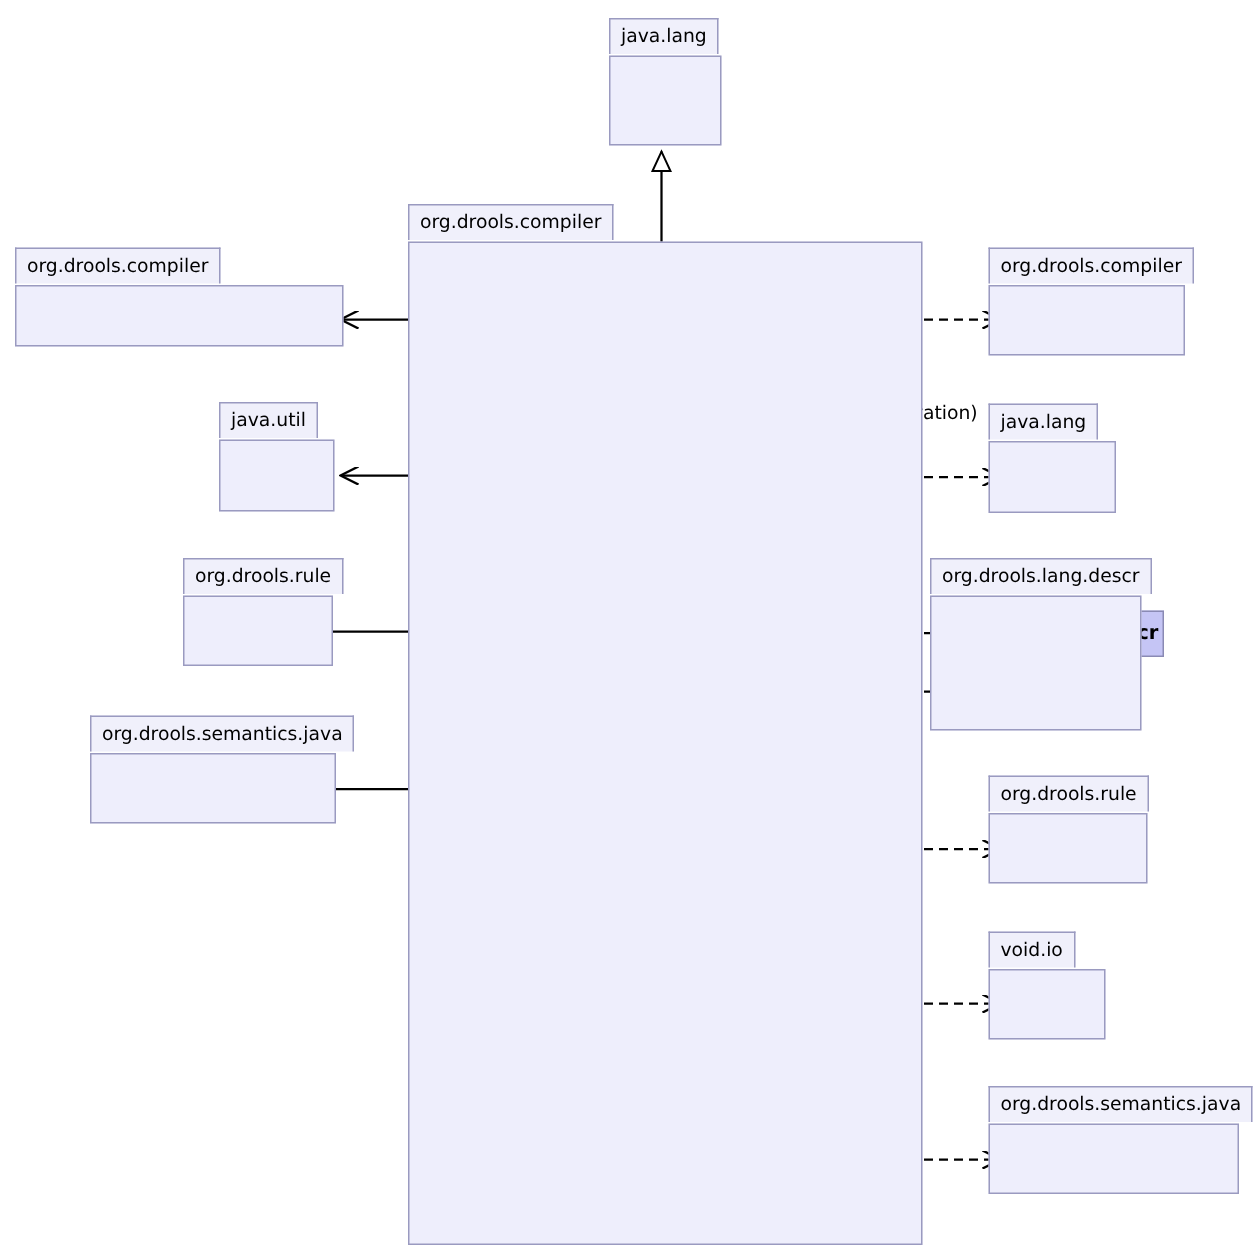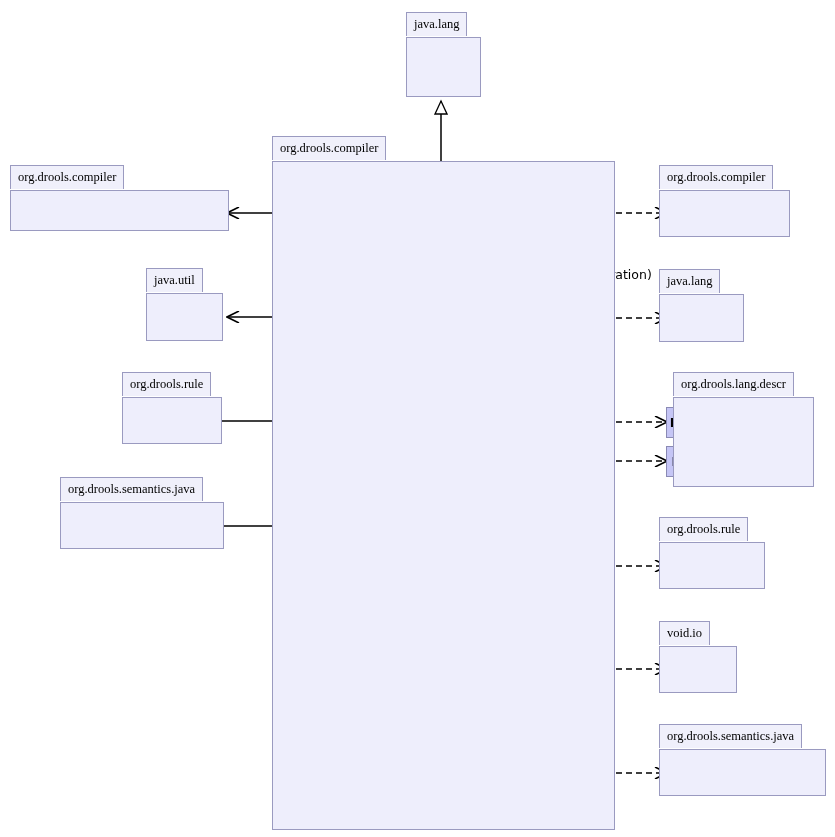--- a/index.html
+++ b/index.html
@@ -23,21 +23,20 @@
   svg.edges {
     position: absolute;
     left: 0; top: 0;
     width: 835px;
     height: 837px;
     pointer-events: none;
   }
   
   .pkg {
     position: absolute;
-    font-family: Liberation Serif, serif;
   }
   .pkg-tab {
     position: absolute;
     left: 0;
     top: 0;
     background: #f0f0fb;
     border: 1px solid #9a9ac0;
     border-bottom: none;
     font-size: 12.5px;
     color: #000000;
@@ -237,21 +236,21 @@
   </div>
 
   <div class="pkg" style="left:659px; top:269px; width:85px; height:73px;">
     <div class="pkg-body" style="left:0px; top:25px; width:85px; height:48px;"></div>
     <div class="pkg-tab">java.lang</div>
   </div>
   <div class="cls" style="left:666px; top:303px; width:58px; height:31px;">
     <span>String</span>
   </div>
 
-  <div class="pkg" style="left:673px; top:372px; width:124px; height:115px;">
+  <div class="pkg" style="left:620px; top:372px; width:124px; height:115px;">
     <div class="pkg-body" style="left:0px; top:25px; width:141px; height:90px;"></div>
     <div class="pkg-tab">org.drools.lang.descr</div>
   </div>
   <div class="cls" style="left:666px; top:407px; width:110px; height:31px;">
     <span>PackageDescr</span>
   </div>
   <div class="cls" style="left:666px; top:446px; width:85px; height:31px;">
     <span>RuleDescr</span>
   </div>
 

